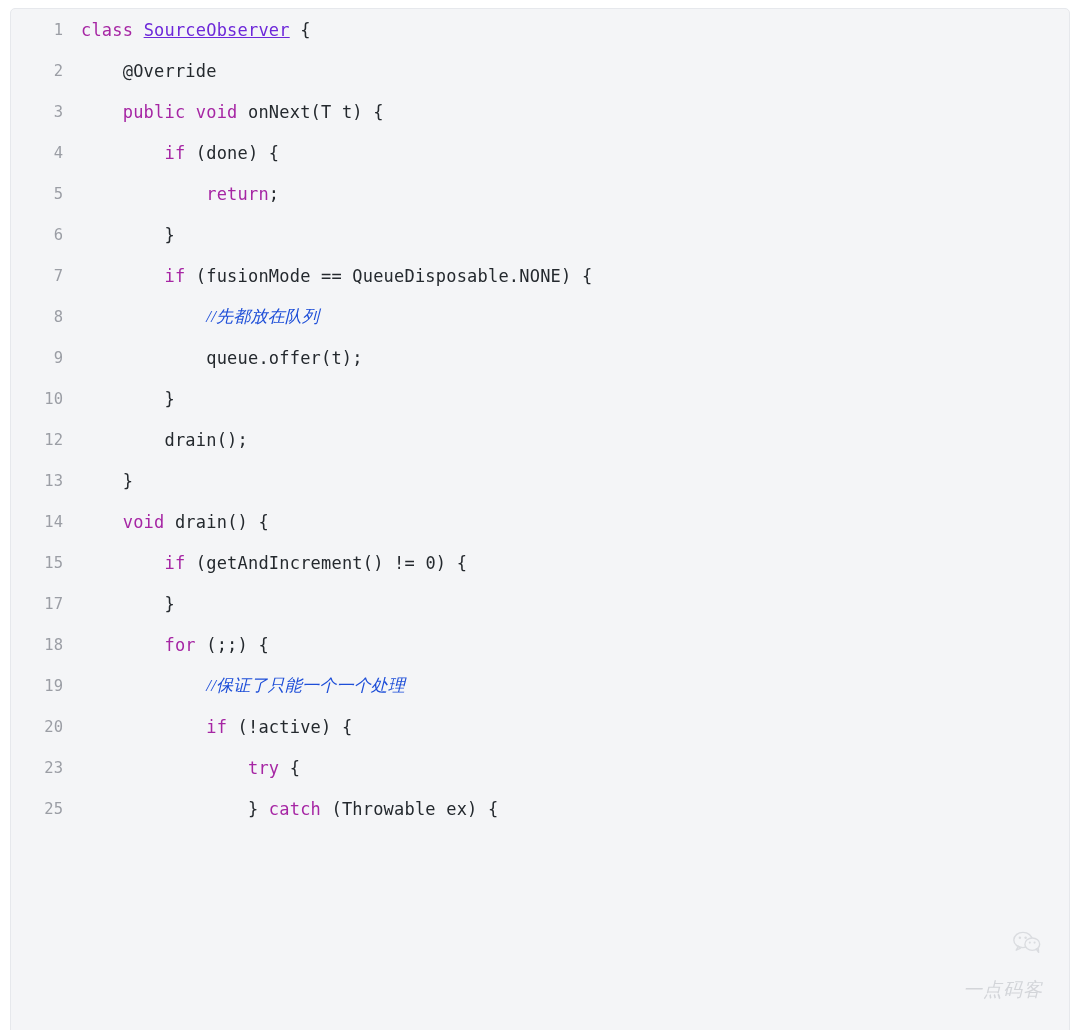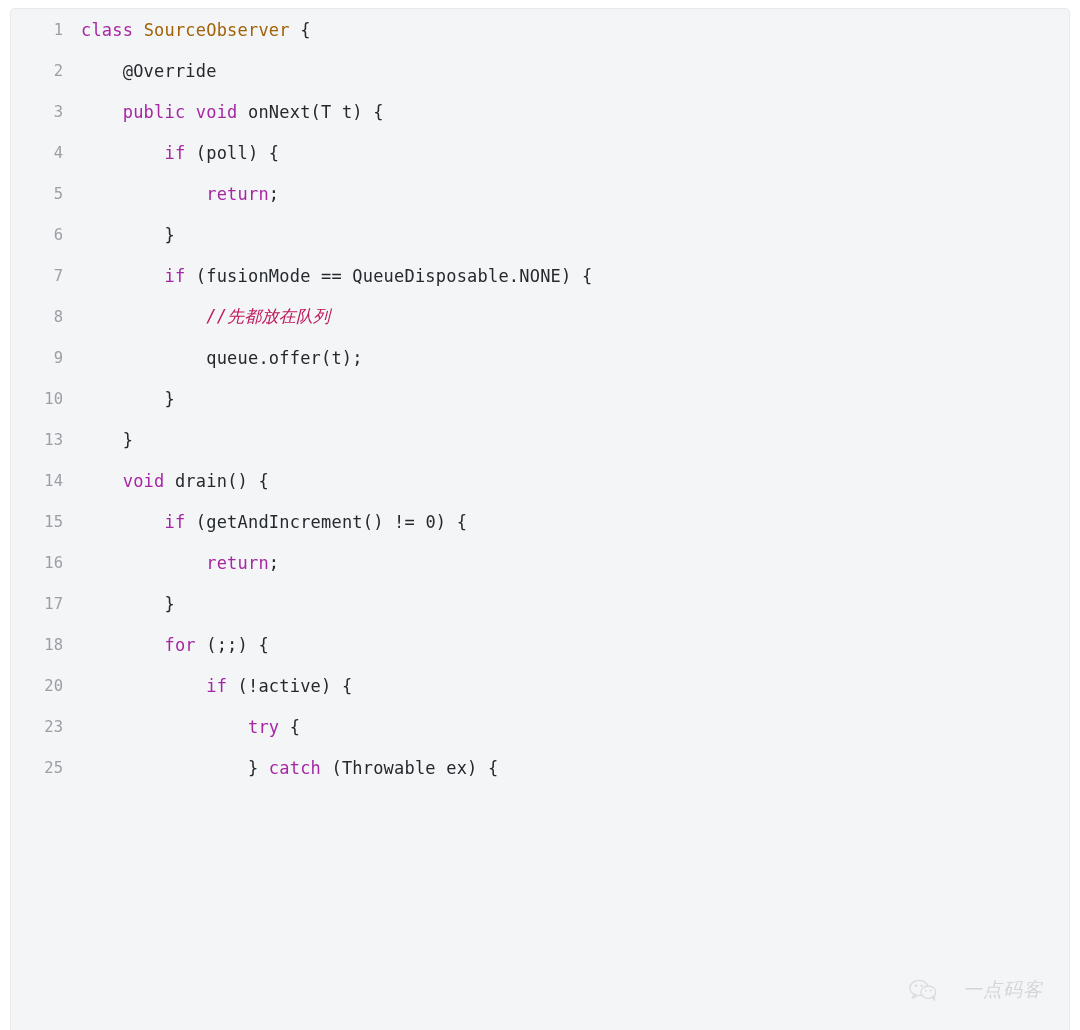--- a/index.html
+++ b/index.html
@@ -59,34 +59,35 @@
     vertical-align: middle;
     padding: 0;
     white-space: pre;
     color: #24292e;
     font-family: "DejaVu Sans Mono", "Liberation Mono", monospace;
     font-size: 17px;
     letter-spacing: 0.2px;
   }
 
   .tok-keyword { color: #a626a4; text-align: right; }
-  .tok-type    { color: #a16207; }
+  .tok-type    { color: #6d28d9; text-decoration: underline; }
   .tok-plain   { color: #24292e; }
-  .tok-comment { color: #be185d; font-style: italic; }
+  .tok-comment { color: #1d4ed8; font-style: italic; font-family: Liberation Serif, serif; }
 
   #watermark {
     position: absolute;
     right: 26px;
     bottom: 34px;
     display: flex;
-    align-items: center;
+    align-items: flex-end;
     gap: 24px;
     opacity: 0.55;
     pointer-events: none;
     user-select: none;
+    flex-direction: column;
   }
   #watermark .wm-text {
     font-family: "DejaVu Sans", "Liberation Sans", sans-serif;
     font-size: 19px;
     color: #b9bcc2;
     letter-spacing: 1px;
     font-style: italic;
   }
   #watermark svg { display: block; }
 </style>
@@ -104,21 +105,21 @@
           <tr>
             <td class="gutter">2</td>
             <td class="code-cell"><span class="tok-plain">    </span><span class="tok-annotation">@Override</span></td>
           </tr>
           <tr>
             <td class="gutter">3</td>
             <td class="code-cell"><span class="tok-plain">    </span><span class="tok-keyword">public</span><span class="tok-plain"> </span><span class="tok-keyword">void</span><span class="tok-plain"> </span><span class="tok-function">onNext</span><span class="tok-plain">(T t) {</span></td>
           </tr>
           <tr>
             <td class="gutter">4</td>
-            <td class="code-cell"><span class="tok-plain">        </span><span class="tok-keyword">if</span><span class="tok-plain"> (poll) {</span></td>
+            <td class="code-cell"><span class="tok-plain">        </span><span class="tok-keyword">if</span><span class="tok-plain"> (done) {</span></td>
           </tr>
           <tr>
             <td class="gutter">5</td>
             <td class="code-cell"><span class="tok-plain">            </span><span class="tok-keyword">return</span><span class="tok-plain">;</span></td>
           </tr>
           <tr>
             <td class="gutter">6</td>
             <td class="code-cell"><span class="tok-plain">        }</span></td>
           </tr>
           <tr>
@@ -131,42 +132,46 @@
           </tr>
           <tr>
             <td class="gutter">9</td>
             <td class="code-cell"><span class="tok-plain">            queue.offer(t);</span></td>
           </tr>
           <tr>
             <td class="gutter">10</td>
             <td class="code-cell"><span class="tok-plain">        }</span></td>
           </tr>
           <tr>
+            <td class="gutter">12</td>
+            <td class="code-cell"><span class="tok-plain">        drain();</span></td>
+          </tr>
+          <tr>
             <td class="gutter">13</td>
             <td class="code-cell"><span class="tok-plain">    }</span></td>
           </tr>
           <tr>
             <td class="gutter">14</td>
             <td class="code-cell"><span class="tok-plain">    </span><span class="tok-keyword">void</span><span class="tok-plain"> </span><span class="tok-function">drain</span><span class="tok-plain">() {</span></td>
           </tr>
           <tr>
             <td class="gutter">15</td>
             <td class="code-cell"><span class="tok-plain">        </span><span class="tok-keyword">if</span><span class="tok-plain"> (getAndIncrement() != </span><span class="tok-number">0</span><span class="tok-plain">) {</span></td>
           </tr>
           <tr>
-            <td class="gutter">16</td>
-            <td class="code-cell"><span class="tok-plain">            </span><span class="tok-keyword">return</span><span class="tok-plain">;</span></td>
-          </tr>
-          <tr>
             <td class="gutter">17</td>
             <td class="code-cell"><span class="tok-plain">        }</span></td>
           </tr>
           <tr>
             <td class="gutter">18</td>
             <td class="code-cell"><span class="tok-plain">        </span><span class="tok-keyword">for</span><span class="tok-plain"> (;;) {</span></td>
+          </tr>
+          <tr>
+            <td class="gutter">19</td>
+            <td class="code-cell"><span class="tok-plain">            </span><span class="tok-comment">//保证了只能一个一个处理</span></td>
           </tr>
           <tr>
             <td class="gutter">20</td>
             <td class="code-cell"><span class="tok-plain">            </span><span class="tok-keyword">if</span><span class="tok-plain"> (!active) {</span></td>
           </tr>
           <tr>
             <td class="gutter">23</td>
             <td class="code-cell"><span class="tok-plain">                </span><span class="tok-keyword">try</span><span class="tok-plain"> {</span></td>
           </tr>
           <tr>

